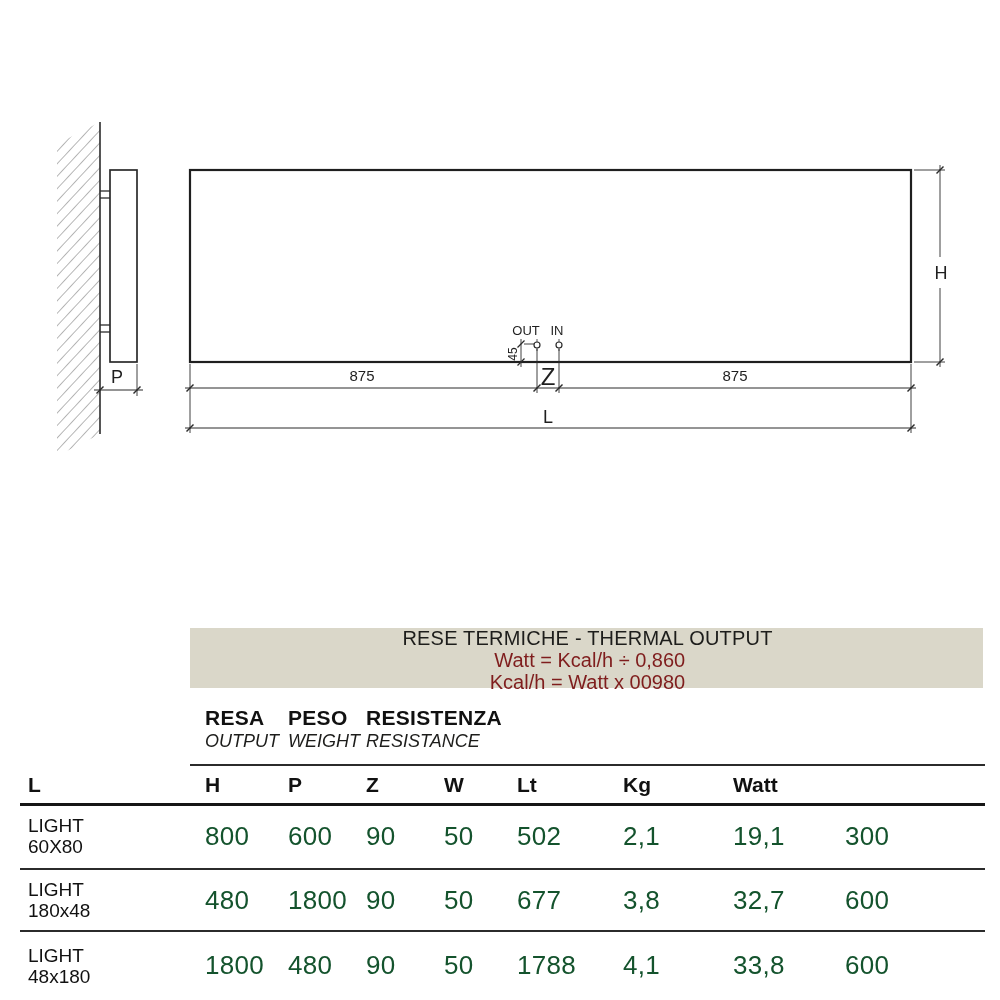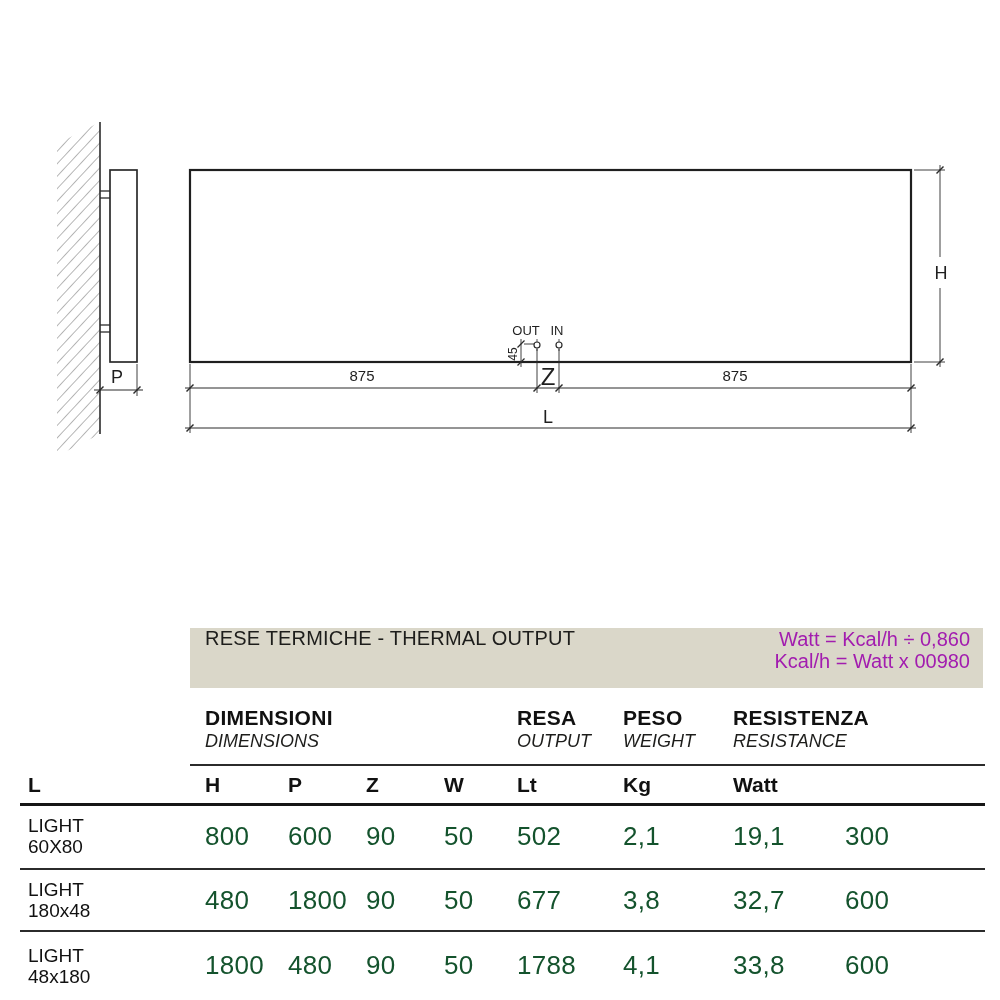--- a/index.html
+++ b/index.html
@@ -3,26 +3,26 @@
 <meta charset="utf-8">
 <style>
   html,body{margin:0;padding:0;background:#fff;}
   .canvas{
     position:relative;width:1000px;height:1000px;background:#ffffff;
     font-family:"Liberation Sans",sans-serif;color:#222;overflow:hidden;
   }
   svg text{font-family:"Liberation Sans",sans-serif;fill:#1f1f1f;}
   .band{
     position:absolute;left:190px;top:628px;width:793px;height:60px;
-    display:flex;justify-content:space-between;align-items:flex-start;
-    padding:0 13px 0 15px;box-sizing:border-box;
+    display:flex;justify-content:space-between;align-items:center;
+    padding:0 13px 0 15px;box-sizing:border-box;flex-direction:column;
   }
   .band .it-line1{font-size:20px;letter-spacing:0.2px;line-height:21px;color:#1d1d1b;}
   .band .it-line2{font-size:20px;font-weight:bold;letter-spacing:0.6px;line-height:21px;color:#1d1d1b;}
-  .band .formulas{text-align:right;font-size:20px;line-height:22px;color:#a21caf;}
+  .band .formulas{text-align:right;font-size:20px;line-height:22px;color:#7f1d1d;}
   .grid-row{
     position:absolute;left:28px;width:957px;display:grid;
     grid-template-columns:177px 83px 78px 78px 73px 106px 110px 112px 140px;
   }
   #group-row{top:700px;height:64px;}
   .group-cell .gc-it{font-size:21px;font-weight:bold;letter-spacing:0.3px;line-height:24px;padding-top:6px;color:#111;}
   .group-cell .gc-en{font-size:18px;font-style:italic;line-height:22px;color:#1d1d1b;}
   #letters-row{top:766px;height:37px;}
   #letters-row > div{line-height:37px;}
   .col-letter{font-size:21px;font-weight:bold;color:#111;}
@@ -134,24 +134,20 @@
       <div class="it-line1">RESE TERMICHE - THERMAL OUTPUT</div>
     </div>
     <div class="formulas">
       <div>Watt = Kcal/h ÷ 0,860</div>
       <div>Kcal/h = Watt x 00980</div>
     </div>
   </div>
 
   <div id="group-row" class="grid-row">
     <div></div>
-    <div class="group-cell" style="grid-column:2 / span 4;">
-      <div class="gc-it">DIMENSIONI</div>
-      <div class="gc-en">DIMENSIONS</div>
-    </div>
     <div class="group-cell">
       <div class="gc-it">RESA</div>
       <div class="gc-en">OUTPUT</div>
     </div>
     <div class="group-cell">
       <div class="gc-it">PESO</div>
       <div class="gc-en">WEIGHT</div>
     </div>
     <div class="group-cell">
       <div class="gc-it">RESISTENZA</div>

